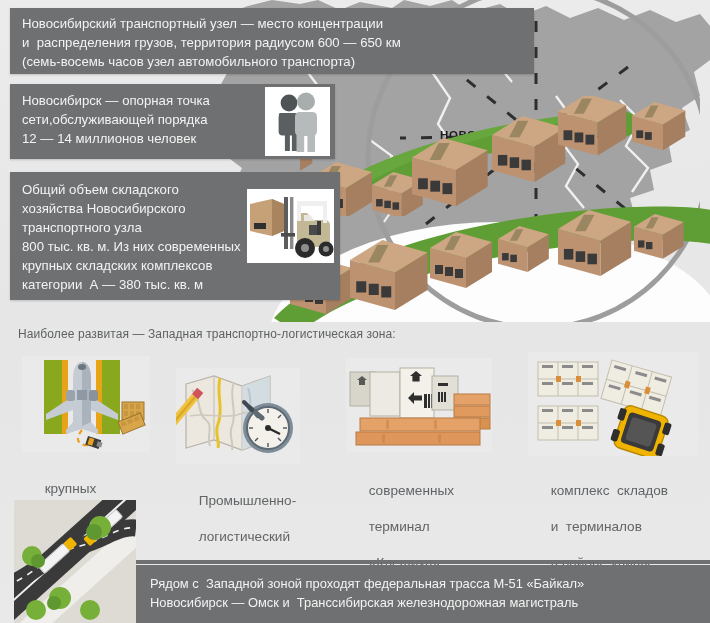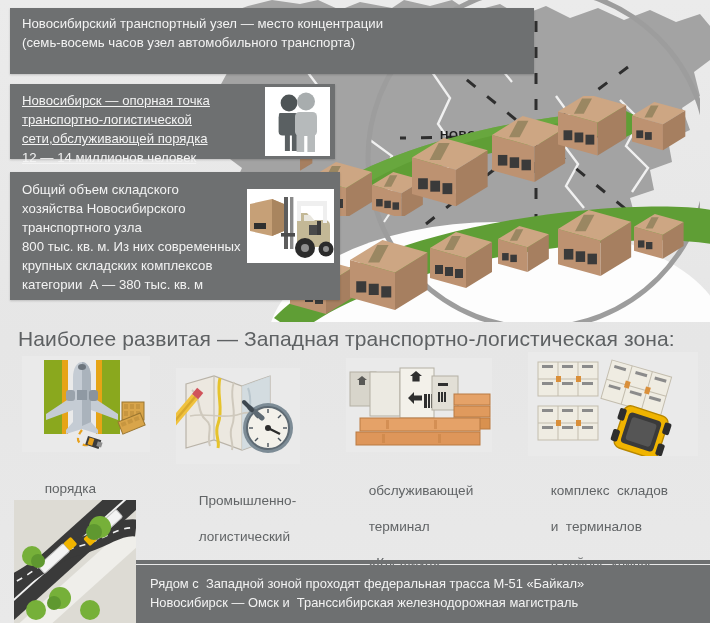--- a/index.html
+++ b/index.html
@@ -54,40 +54,39 @@
   }
   #panel-radius{
     left:10px;top:8px;width:524px;height:66px;
     padding:6px 10px 0 12px;
     font-size:13.2px;
   }
   #panel-population{
     left:10px;top:84px;width:325px;height:75px;
     padding:7px 10px 16px 12px;
     font-size:13.2px;
-    text-decoration:underline;
   }
   #panel-warehouse{
     left:10px;top:172px;width:330px;height:128px;
     padding:8px 10px 0 12px;
     font-size:13.2px;
   }
   .icon-tile{
     position:absolute;
     background:#ffffff;
     box-sizing:border-box;
   }
   #tile-people{left:265px;top:87px;width:65px;height:69px;}
   #tile-forklift{left:247px;top:189px;width:87px;height:74px;}
   .icon-tile svg{display:block;}
 
   
   #section-heading{
     position:absolute;left:18px;top:327px;
-    font-size:21px;color:#5e6163;letter-spacing:.1px;
+    font-size:12px;color:#5e6163;letter-spacing:.1px;
     white-space:nowrap;
   }
 
   
   .zone{
     position:absolute;
   }
   .zone .zone-icon{position:relative;}
   .zone .zone-caption{
     font-size:13.6px;color:#616466;line-height:1.32;
@@ -321,26 +320,26 @@
             <rect x="5" y="33" width="8" height="9"></rect>
               <rect x="15" y="35" width="8" height="9"></rect>
           </g>
         </g>
       </g>
     </svg>
   </div>
 
   <div class="panel" id="panel-radius">
     <span class="ln">Новосибирский транспортный узел — место концентрации</span>
+    <span class="ln">и  распределения грузов, территория радиусом 600 — 650 км</span>
     <span class="ln">(семь-восемь часов узел автомобильного транспорта)</span>
   </div>
 
   <div class="panel" id="panel-population">
     <span class="ln">Новосибирск — опорная точка</span>
-    <span class="ln">транспортно-логистической</span>
     <span class="ln">сети,обслуживающей порядка</span>
     <span class="ln">12 — 14 миллионов человек</span>
   </div>
   <div class="icon-tile" id="tile-people">
     <svg width="65" height="69" viewBox="0 0 65 69">
       <rect x="0" y="0" width="65" height="69" fill="#ffffff"></rect>
       <g>
         <circle cx="24" cy="16" r="8.4" fill="#4e5456"></circle>
         <path d="M14.5,26 h19 a4,4 0 0 1 4,4 v17 h-5.6 v17 h-5 v-17 h-2 v17 h-5 v-17 h-5.6 v-17 a4,4 0 0 1 0.2,-4 Z" fill="#5a6062"></path>
         <rect x="13.6" y="26.4" width="20.8" height="22" rx="4" fill="#5a6062"></rect>
@@ -438,21 +437,21 @@
         <path d="M60,74 C50,86 60,92 72,88" stroke="#e8a11c" stroke-width="2.2" stroke-dasharray="5 4" fill="none"></path>
 
         <g transform="translate(66,80) rotate(18)">
           <rect x="0" y="0" width="14" height="9" fill="#3c3c3c"></rect>
           <rect x="2" y="1" width="5" height="7" fill="#e8a11c"></rect>
           <rect x="11" y="2" width="5" height="5" fill="#8d8d8d"></rect>
         </g>
       </svg>
     </div>
     <div class="zone-caption">
-      <span>порядка</span><br>
+      <span>крупных</span><br>
       <span>Толмачёво</span>
     </div>
   </div>
 
   <div class="zone" id="zone-1">
     <div class="zone-icon">
       <svg width="124" height="96" viewBox="0 0 124 96">
         <rect x="0" y="0" width="124" height="96" fill="#eaeaea"></rect>
 
         <g>
@@ -542,21 +541,21 @@
           <g fill="#c98447" opacity=".6">
             <rect x="40" y="62" width="3" height="9"></rect>
               <rect x="88" y="62" width="3" height="9"></rect>
             <rect x="36" y="76" width="3" height="9"></rect>
               <rect x="92" y="76" width="3" height="9"></rect>
           </g>
         </g>
       </svg>
     </div>
     <div class="zone-caption">
-      <span>обслуживающей</span><br>
+      <span>современных</span><br>
       <span>терминал</span><br>
       <span>«Клещиха»</span>
     </div>
   </div>
 
   <div class="zone" id="zone-3">
     <div class="zone-icon">
       <svg width="170" height="104" viewBox="0 0 170 104">
         <rect x="0" y="0" width="170" height="104" fill="#eaeaea"></rect>
 

